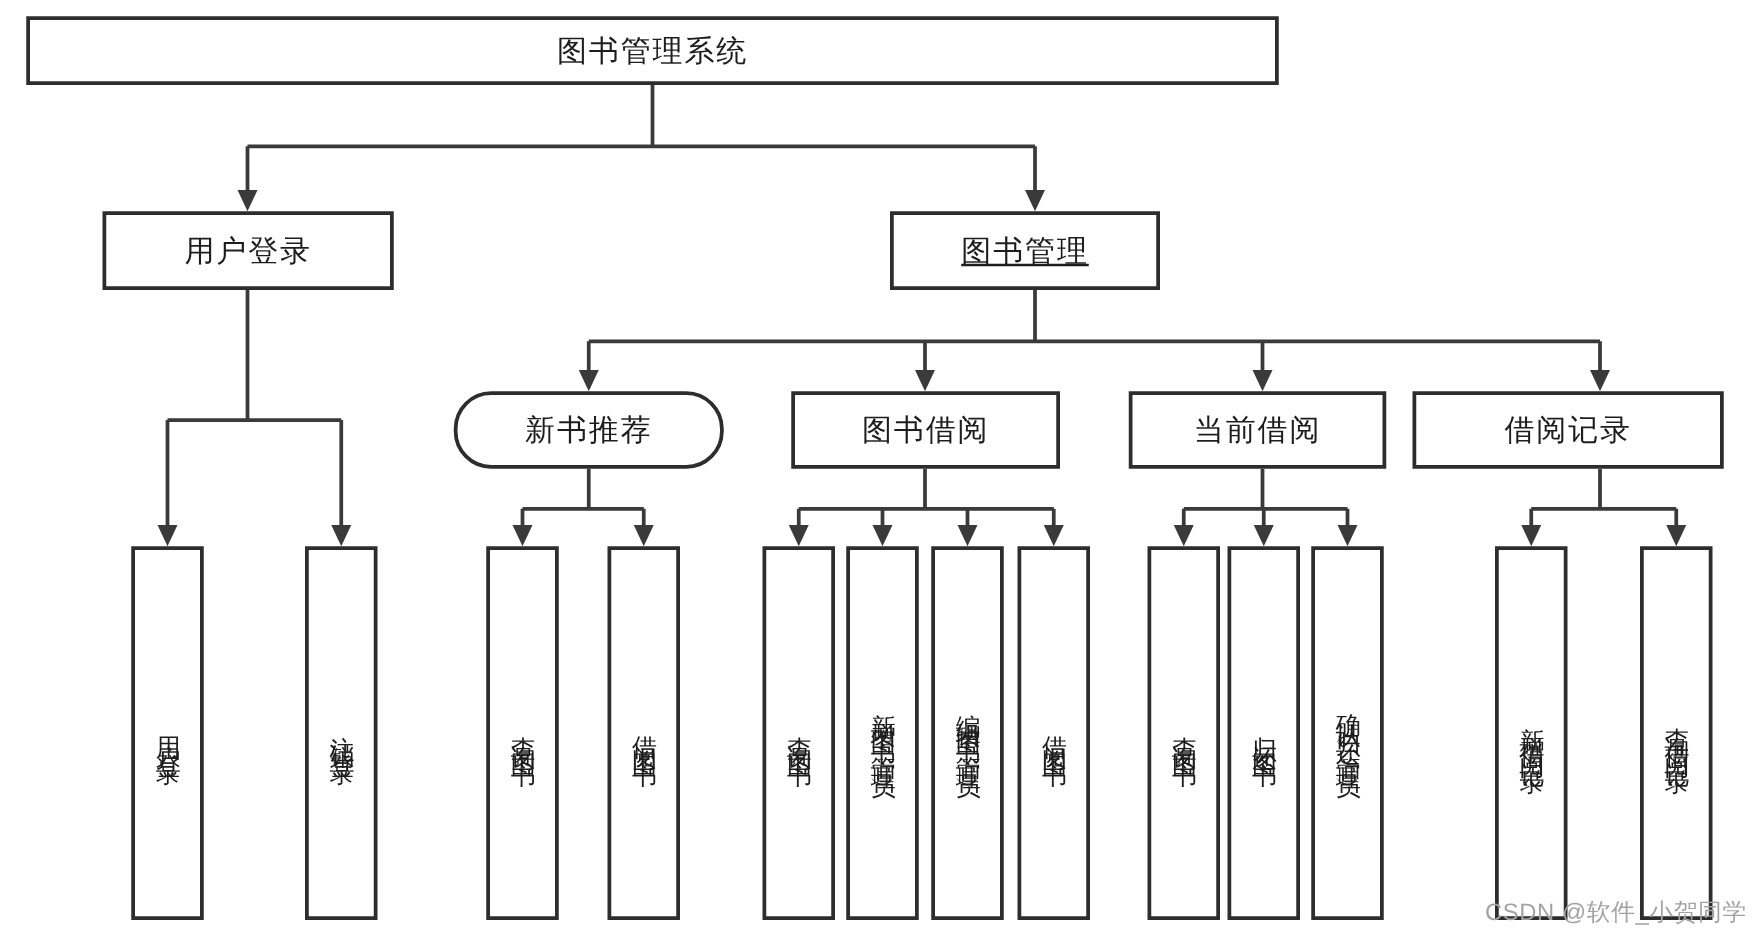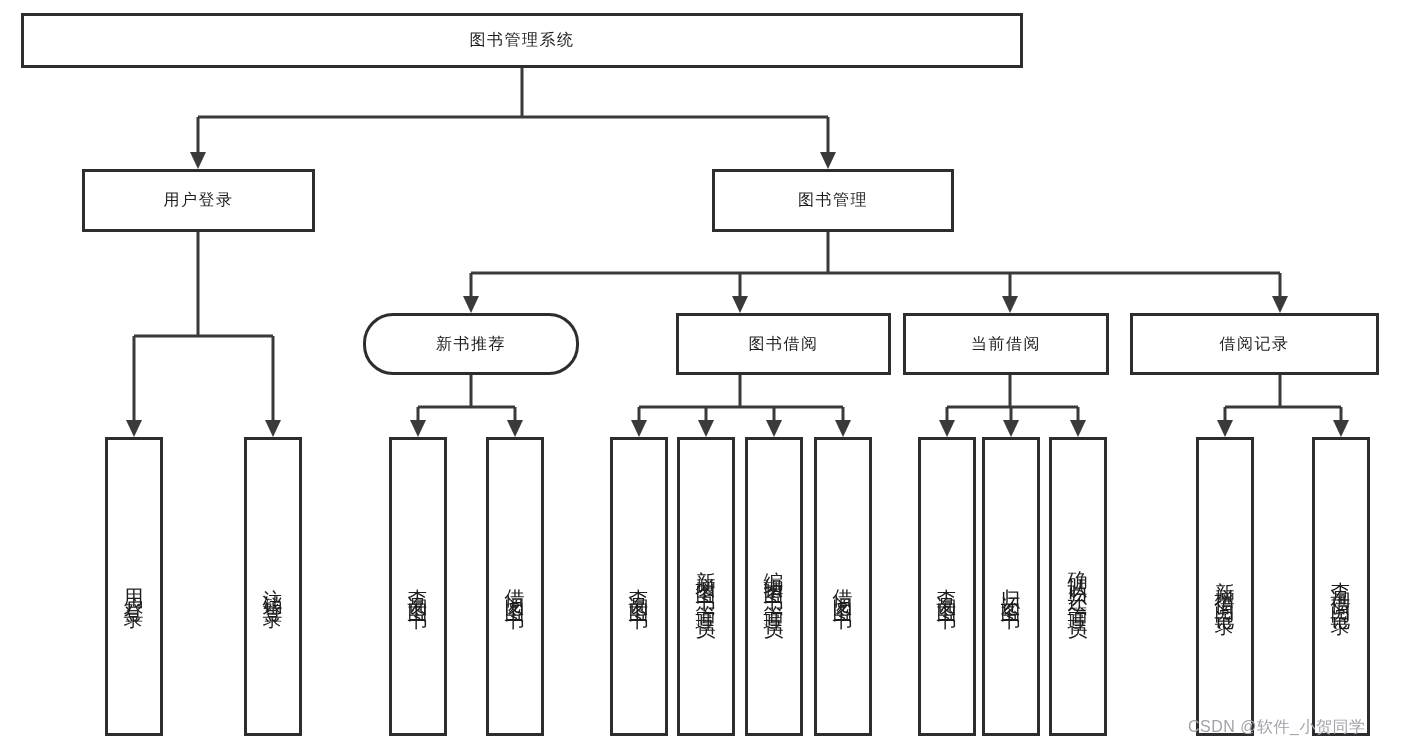--- a/index.html
+++ b/index.html
@@ -6,53 +6,53 @@
   .stage{
     position:relative;width:1405px;height:747px;background:#ffffff;
     font-family:"Liberation Sans","DejaVu Sans",sans-serif;overflow:hidden;
   }
   .connectors{position:absolute;left:0;top:0;z-index:0;}
   .node{
     position:absolute;box-sizing:border-box;background:#ffffff;
     border:3px solid #2d2d2d;display:flex;align-items:center;justify-content:center;
     color:#1d1d1d;z-index:1;
   }
-  .h-label{font-size:16px;letter-spacing:1.5px;white-space:nowrap;}
+  .h-label{font-size:24px;letter-spacing:1.5px;white-space:nowrap;}
   .v-label{
     writing-mode:vertical-rl;text-orientation:mixed;
     font-size:20px;letter-spacing:7px;line-height:1;white-space:nowrap;
   }
   
   .n-root{left:21px;top:13px;width:1002px;height:55px;}
   
   .n-user-login{left:82px;top:169px;width:233px;height:63px;}
-  .n-book-management{left:712px;top:169px;width:242px;height:63px;}
+  .n-book-management{left:712px;top:169px;width:216px;height:63px;text-decoration:underline;}
   
   .n-new-book{left:363px;top:313px;width:216px;height:62px;border-radius:30px;}
-  .n-book-borrow{left:633px;top:313px;width:215px;height:62px;margin-left:43px;}
+  .n-book-borrow{left:633px;top:313px;width:215px;height:62px;}
   .n-current-borrow{left:903px;top:313px;width:206px;height:62px;}
   .n-borrow-records{left:1130px;top:313px;width:249px;height:62px;}
   
   .leaf{top:437px;width:58px;height:299px;}
   .l-user-login{left:105px;}
   .l-logout{left:244px;}
   .l-nb-query{left:389px;}
   .l-nb-borrow{left:486px;}
   .l-bb-query{left:610px;}
   .l-bb-add{left:677px;}
   .l-bb-edit{left:745px;}
   .l-bb-borrow{left:814px;}
   .l-cb-query{left:918px;}
   .l-cb-return{left:982px;}
   .l-cb-confirm{left:1049px;}
   .l-br-add{left:1196px;}
   .l-br-query{left:1312px;}
   .watermark{
     position:absolute;left:1188px;top:717px;z-index:2;
-    font-size:16px;color:#a2a2aa;letter-spacing:0.5px;white-space:nowrap;
+    font-size:19px;color:#a2a2aa;letter-spacing:0.5px;white-space:nowrap;
   }
 </style>
 </head>
 <body>
 
 <div class="stage">
 
   <svg class="connectors" width="1405" height="747" viewBox="0 0 1405 747">
     <g stroke="#3a3a3a" stroke-width="3" fill="none">
       <path d="M522,68 V117 M198,117 H828 M198,117 V154 M828,117 V154"></path>

